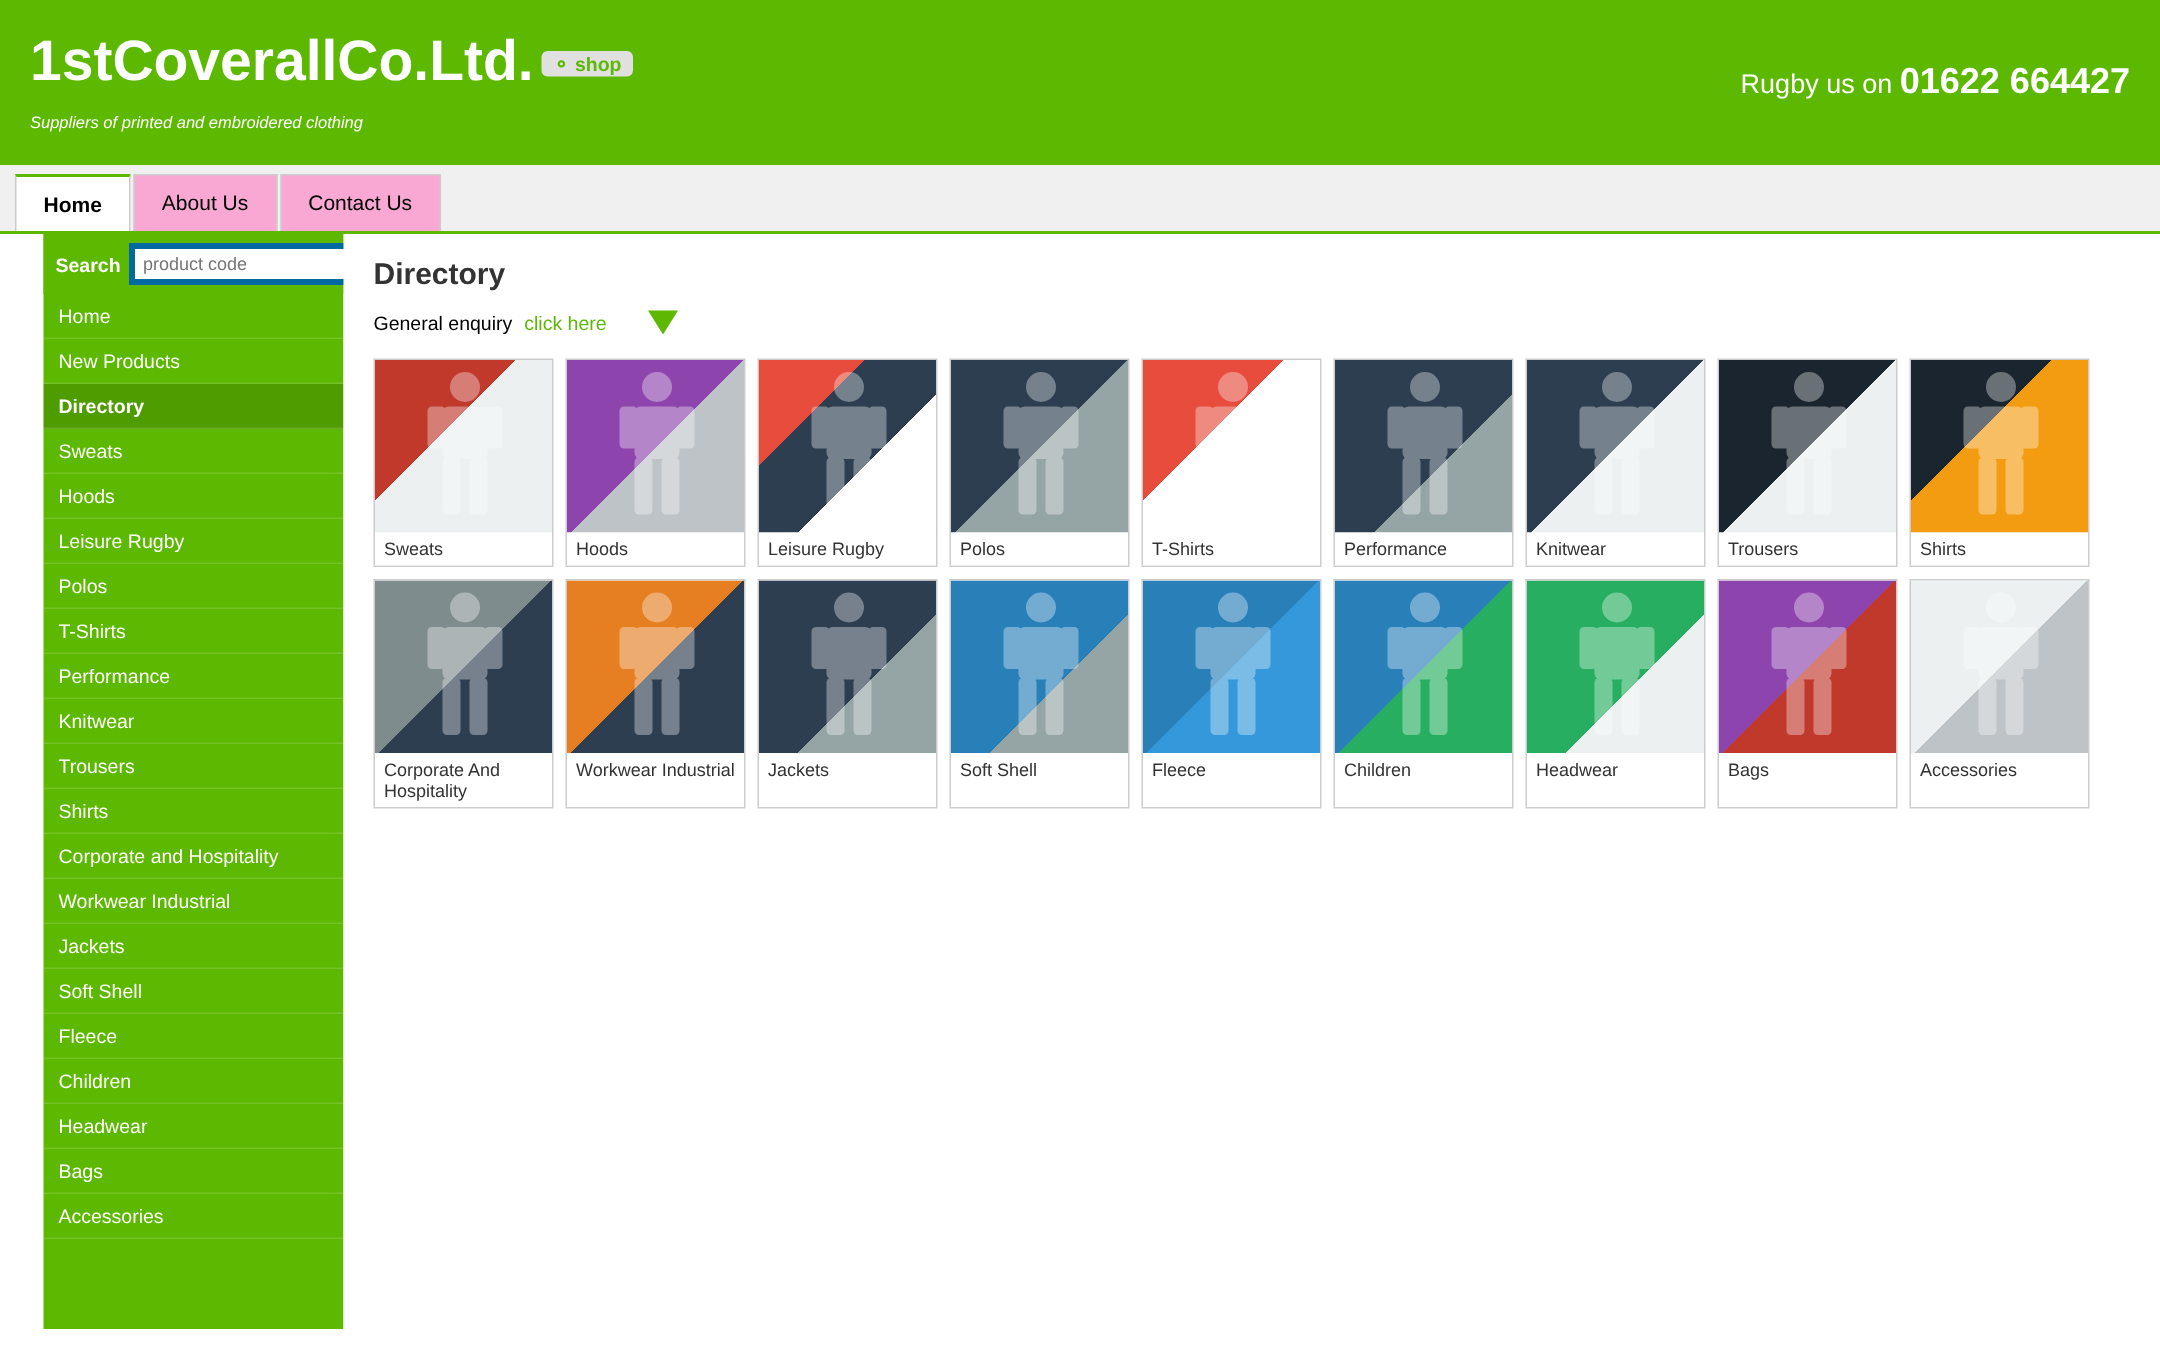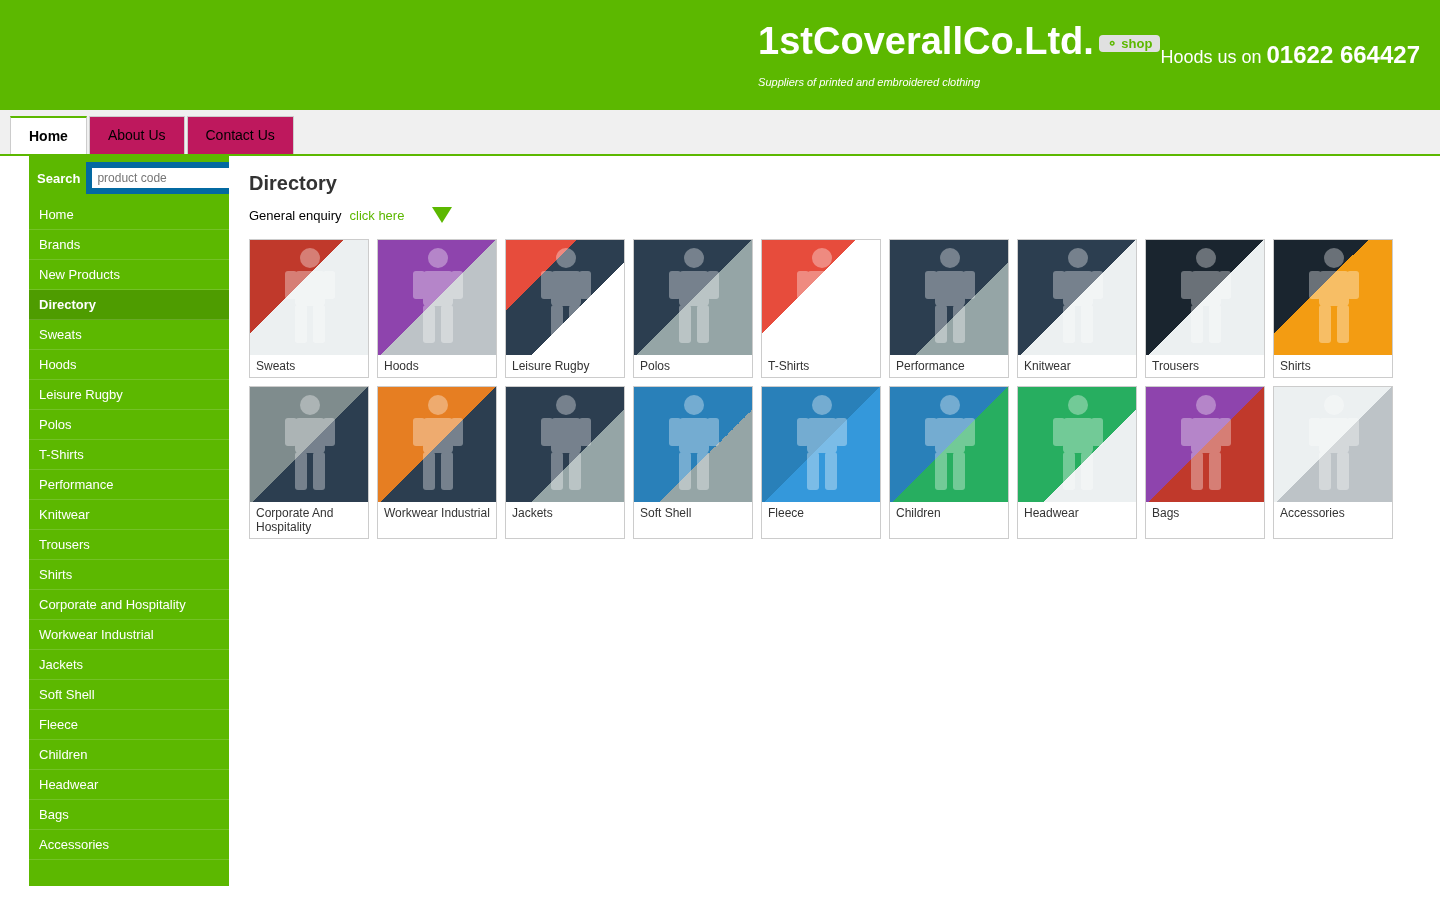--- a/index.html
+++ b/index.html
@@ -4,21 +4,21 @@
   <style>
     * { margin: 0; padding: 0; box-sizing: border-box; }
     body { font-family: Arial, sans-serif; font-size: 13px; background: #fff; }
 
     
     #header {
       background: #5cb800;
       padding: 10px 20px;
       display: flex;
       align-items: center;
-      justify-content: flex-end;
+      justify-content: space-between;
       min-height: 110px;
     }
     #logo-area { display: flex; flex-direction: column; }
     #logo-text {
       font-size: 38px;
       font-weight: bold;
       color: #fff;
       line-height: 1;
     }
     #logo-shop-badge {
@@ -52,21 +52,21 @@
       border-bottom: 2px solid #5cb800;
       padding: 0 10px;
       display: flex;
     }
     .nav-tab {
       padding: 10px 18px;
       font-size: 14px;
       cursor: pointer;
       border: 1px solid #ccc;
       border-bottom: none;
-      background: #be185d;
+      background: #f9a8d4;
       margin-right: 2px;
       margin-top: 6px;
     }
     .nav-tab.active {
       background: #fff;
       border-top: 2px solid #5cb800;
       font-weight: bold;
     }
 
     
@@ -92,21 +92,21 @@
     }
     #search-label {
       color: #fff;
       font-size: 13px;
       font-weight: bold;
     }
     #search-input {
       flex: 1;
       padding: 3px 5px;
       font-size: 12px;
-      border: 6px solid #0369a1;
+      border: 4px solid #0369a1;
       background: #fff;
       color: #555;
     }
     .sidebar-item {
       padding: 7px 10px;
       color: #fff;
       cursor: pointer;
       font-size: 13px;
       border-bottom: 1px solid rgba(255,255,255,0.15);
     }
@@ -196,41 +196,40 @@
 <body>
 
 <div id="header">
   <div id="logo-area">
     <div id="logo-text">
       <span>1stCoverall</span><span>Co.Ltd.</span><span id="logo-shop-badge">⚬ <span>shop</span></span>
     </div>
     <div id="logo-tagline">Suppliers of printed and embroidered clothing</div>
   </div>
   <div id="call-us">
-    <span>Hoods us on</span> <strong>01622 664427</strong>
+    <span>Rugby us on</span> <strong>01622 664427</strong>
   </div>
 </div>
 
 <div id="nav-bar">
   <div class="nav-tab active">Home</div>
   <div class="nav-tab">About Us</div>
   <div class="nav-tab">Contact Us</div>
 </div>
 
 <div id="main-layout">
 
   <div id="sidebar">
     <div id="search-row">
       <span id="search-label">Search</span>
       <input id="search-input" type="text" placeholder="product code" style="">
     </div>
 
     <div id="sidebar-items">
         <div class="sidebar-item">Home</div>
-        <div class="sidebar-item">Brands</div>
         <div class="sidebar-item">New Products</div>
         <div class="sidebar-item active">Directory</div>
         <div class="sidebar-item">Sweats</div>
         <div class="sidebar-item">Hoods</div>
         <div class="sidebar-item">Leisure Rugby</div>
         <div class="sidebar-item">Polos</div>
         <div class="sidebar-item">T-Shirts</div>
         <div class="sidebar-item">Performance</div>
         <div class="sidebar-item">Knitwear</div>
         <div class="sidebar-item">Trousers</div>

